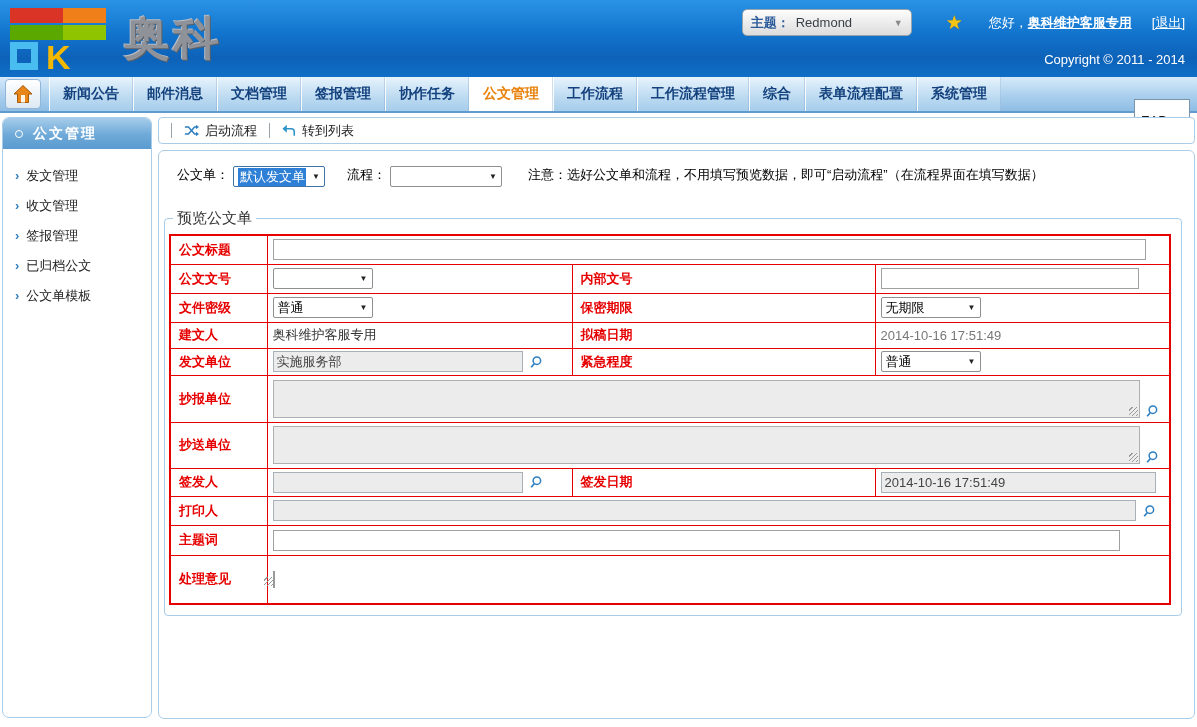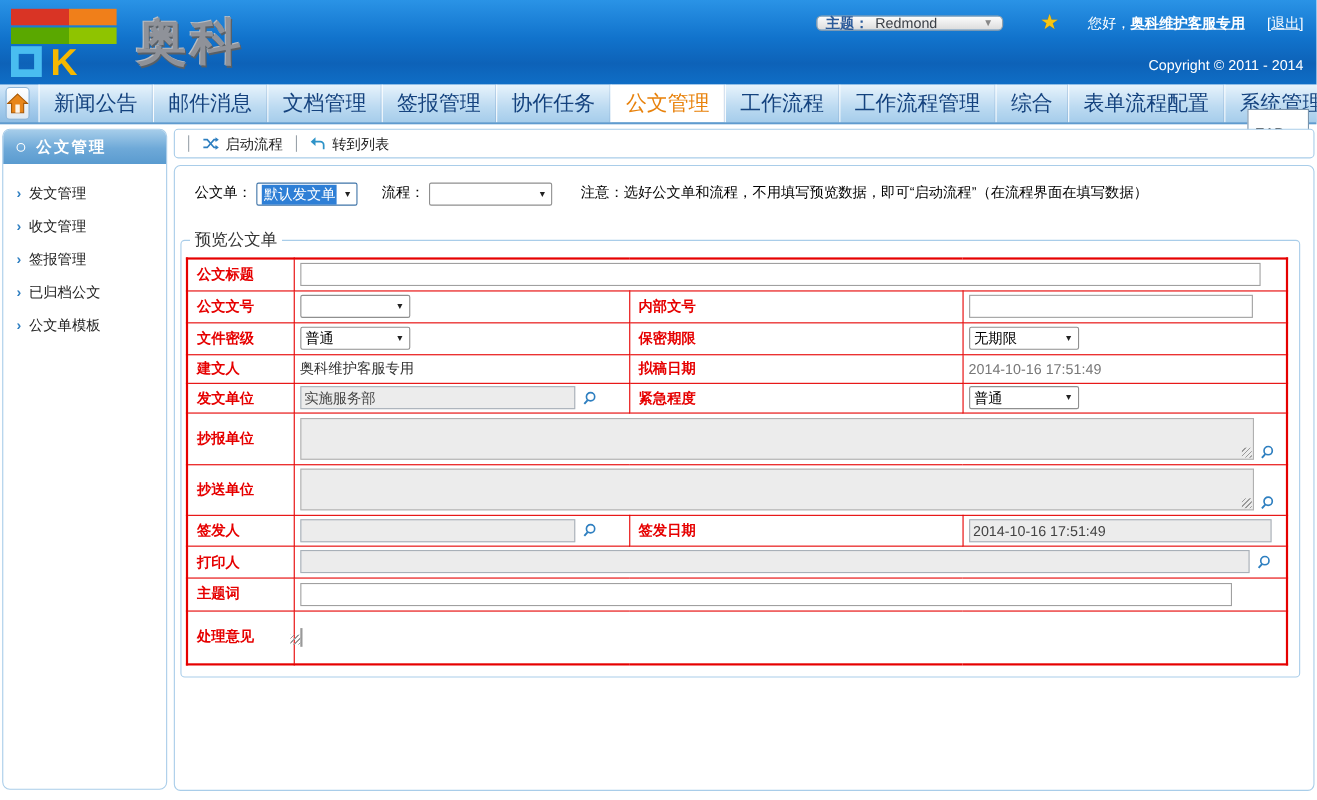--- a/index.html
+++ b/index.html
@@ -13,41 +13,41 @@
   .logo-mark { width:100px; height:62px; display:flex; flex-direction:column; justify-content:space-between; }
   .logo-bar1 { width:96px; height:15px; background:linear-gradient(90deg,#d93425 55%,#f07f1a 55%); }
   .logo-bar2 { width:96px; height:15px; background:linear-gradient(90deg,#5aa800 55%,#8fc400 55%); }
   .logo-row3 { display:flex; align-items:flex-end; gap:8px; height:28px; }
   .logo-o { width:28px; height:28px; border:7px solid #49bdf0; }
   .logo-k { color:#f5b800; font-size:34px; line-height:26px; font-weight:bold; }
   .logo-cn { color:#8f9299; font-size:46px; font-weight:bold; letter-spacing:3px; margin-left:14px;
              text-shadow:1px 1px 0 #5a6066, -1px -1px 0 #b8bcc2; }
   .company { position:absolute; left:205px; top:22px; color:#fff; font-size:27px; letter-spacing:4px; }
   .header-right { position:absolute; right:12px; top:9px; display:flex; align-items:center; }
-  .theme-pill { width:170px; height:14px; border:1px solid #9aa4ac; border-radius:5px;
+  .theme-pill { width:170px; height:27px; border:1px solid #9aa4ac; border-radius:5px;
                 background:linear-gradient(180deg,#fdfdfd,#dcdcdc); display:flex; align-items:center;
                 padding:0 8px; cursor:pointer; }
   .theme-label { color:#2a5a9a; font-size:13px; font-weight:bold; }
   .theme-value { color:#3a3f46; font-size:13px; margin-left:6px; flex:1; }
   .theme-arr { color:#888; font-size:9px; }
   .star { color:#f6c513; font-size:19px; margin:0 26px 0 34px; text-shadow:0 0 1px #a87800; cursor:pointer; }
   .greet { color:#fff; font-size:13px; }
   .greet a { color:#fff; font-weight:bold; text-decoration:underline; cursor:pointer; }
   .logout { color:#fff; font-size:13px; text-decoration:underline; margin-left:20px; cursor:pointer; }
   .copyright { position:absolute; right:12px; top:52px; color:#fff; font-size:13px; }
 
   
   .nav { position:relative; width:1197px; height:36px;
          background:linear-gradient(180deg,#d7eafa 0%,#aacfed 55%,#8fbde4 100%);
          border-bottom:2px solid #5f9bcf; display:flex; align-items:stretch; }
   .home-btn { width:36px; margin:2px 8px 2px 5px; background:linear-gradient(180deg,#ffffff,#dde9f3);
               border:1px solid #8fb6d8; border-radius:4px; display:flex; align-items:center;
               justify-content:center; cursor:pointer; }
   .tabs { display:flex; align-items:stretch; }
-  .tab { padding:0 13px; display:flex; align-items:center; font-size:19px; font-weight:normal;
+  .tab { padding:0 13px; display:flex; align-items:center; font-size:14px; font-weight:bold;
          color:#14427e; background:linear-gradient(180deg,#e7f3fc 0%,#bcdaf1 60%,#a6cdeb 100%);
          border-left:1px solid rgba(255,255,255,.9); border-right:1px solid rgba(120,160,200,.35);
          cursor:pointer; white-space:nowrap; }
   .tab.active { background:#ffffff; color:#e8820c; }
   .eap-sel { position:absolute; right:7px; top:22px; width:56px; height:42px; background:#fff;
              border:1px solid #7a94ac; display:flex; align-items:center; justify-content:space-between;
              padding:0 6px; font-size:13px; color:#1a1a1a; cursor:pointer; }
   .eap-arr { font-size:8px; color:#222; }
 
   

